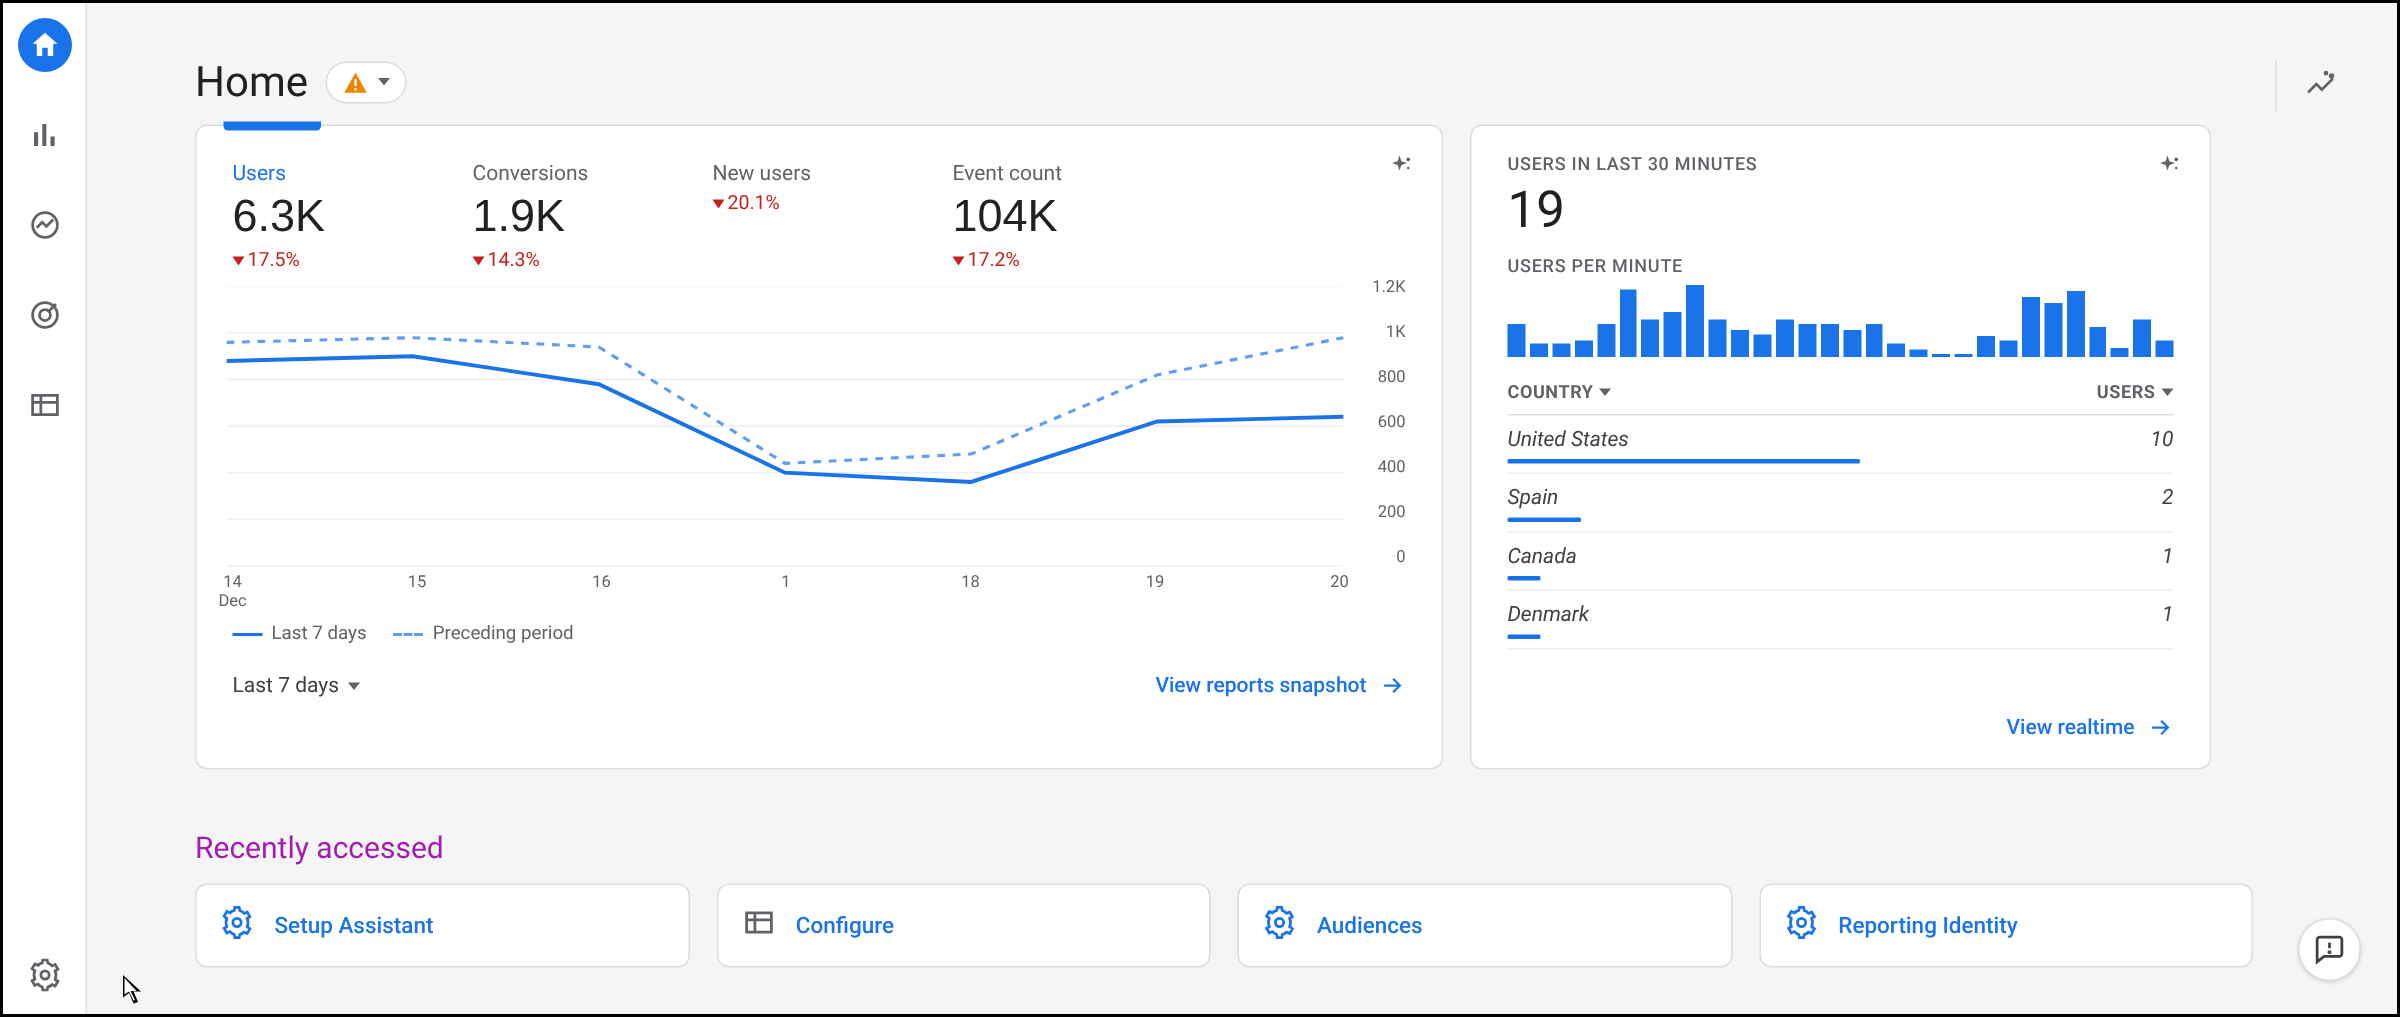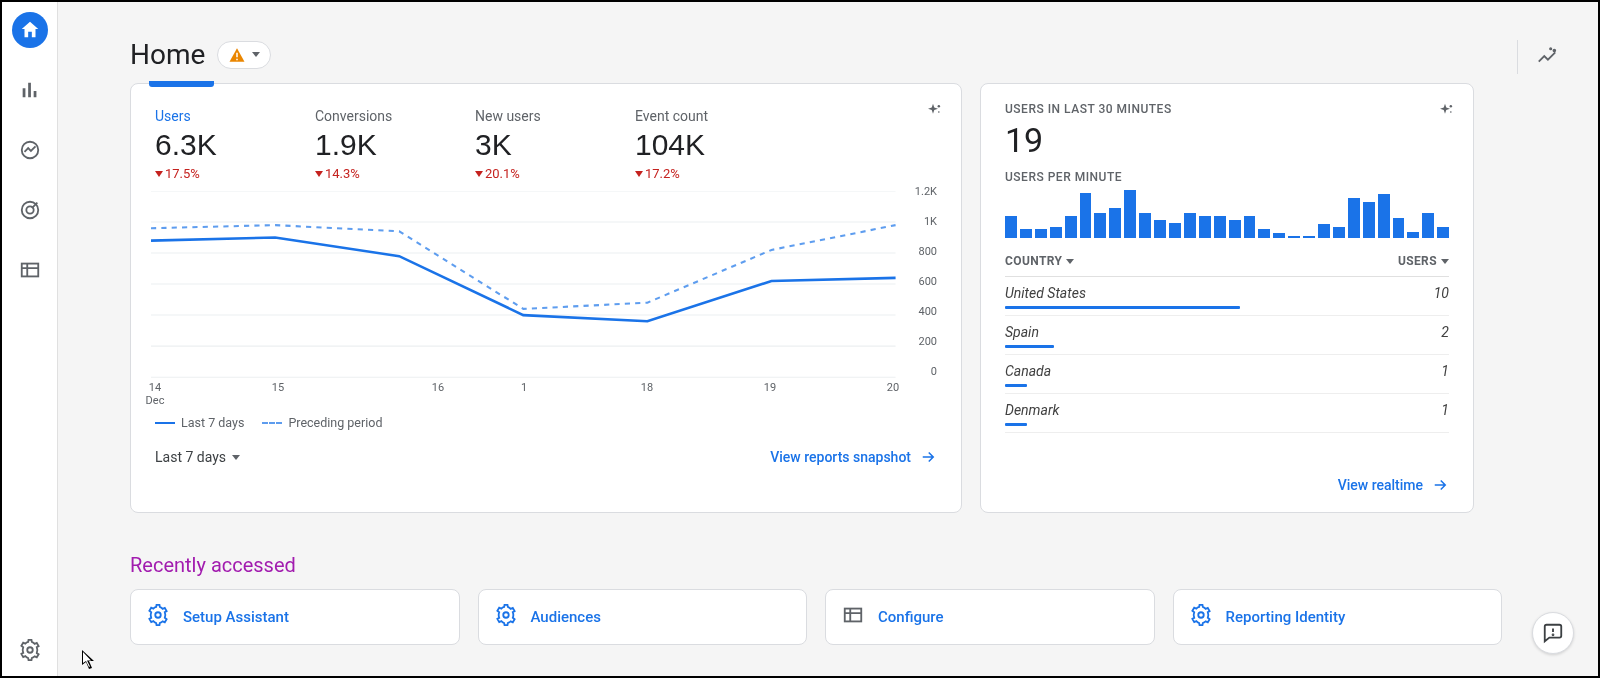--- a/index.html
+++ b/index.html
@@ -167,21 +167,20 @@
               <div class="metric-value">6.3K</div>
               <div class="metric-delta"><span class="delta-arrow"></span>17.5%</div>
             </div>
             <div class="metric">
               <div class="metric-label">Conversions</div>
               <div class="metric-value">1.9K</div>
               <div class="metric-delta"><span class="delta-arrow"></span>14.3%</div>
             </div>
             <div class="metric">
               <div class="metric-label">New users</div>
-              <div class="metric-value">3K</div>
               <div class="metric-delta"><span class="delta-arrow"></span>20.1%</div>
             </div>
             <div class="metric">
               <div class="metric-label">Event count</div>
               <div class="metric-value">104K</div>
               <div class="metric-delta"><span class="delta-arrow"></span>17.2%</div>
             </div>
           </div>
 
       <div class="chart-area">
@@ -203,21 +202,21 @@
               <div style="top: 30px;">1K</div>
               <div style="top: 60px;">800</div>
               <div style="top: 90px;">600</div>
               <div style="top: 120px;">400</div>
               <div style="top: 150px;">200</div>
               <div style="top: 180px;">0</div>
             </div>
         <div class="x-ticks" id="x-ticks">
               <span style="left: 0%;">14<br>Dec</span>
               <span style="left: 16.6667%;">15</span>
-              <span style="left: 33.3333%; margin-left: 37px;">16</span>
+              <span style="left: 33.3333%;">16</span>
               <span style="left: 50%;">1</span>
               <span style="left: 66.6667%;">18</span>
               <span style="left: 83.3333%;">19</span>
               <span style="left: 100%;">20</span>
             </div>
       </div>
 
       <div class="legend">
         <div class="leg-item">
               <span class="leg-line"></span>
@@ -342,32 +341,32 @@
   <div class="section-title">Recently accessed</div>
   <div class="recent-row" id="recent-row">
         <div class="recent-card">
           <span><svg class="gear" width="22" height="22" viewBox="0 0 24 24" fill="none" stroke="currentColor" stroke-width="2">
               <circle cx="12" cy="12" r="3"></circle>
               <path d="M19.4 15a8 8 0 000-6l2-1.2-2-3.4-2.3 1A8 8 0 0014 3.2L13.6 1h-3.2L10 3.2a8 8 0 00-3.1 1.8l-2.3-1-2 3.4L4.6 9a8 8 0 000 6l-2 1.2 2 3.4 2.3-1A8 8 0 0010 20.8l.4 2.2h3.2l.4-2.2a8 8 0 003.1-1.8l2.3 1 2-3.4z"></path>
             </svg></span>
           <span class="recent-label">Setup Assistant</span>
         </div>
         <div class="recent-card">
+          <span><svg class="tablei" width="22" height="22" viewBox="0 0 24 24" fill="none" stroke="currentColor" stroke-width="2">
+              <rect x="3" y="5" width="18" height="14"></rect>
+              <path d="M3 10h18M9 5v14"></path>
+            </svg></span>
+          <span class="recent-label">Configure</span>
+        </div>
+        <div class="recent-card">
           <span><svg class="gear" width="22" height="22" viewBox="0 0 24 24" fill="none" stroke="currentColor" stroke-width="2">
               <circle cx="12" cy="12" r="3"></circle>
               <path d="M19.4 15a8 8 0 000-6l2-1.2-2-3.4-2.3 1A8 8 0 0014 3.2L13.6 1h-3.2L10 3.2a8 8 0 00-3.1 1.8l-2.3-1-2 3.4L4.6 9a8 8 0 000 6l-2 1.2 2 3.4 2.3-1A8 8 0 0010 20.8l.4 2.2h3.2l.4-2.2a8 8 0 003.1-1.8l2.3 1 2-3.4z"></path>
             </svg></span>
           <span class="recent-label">Audiences</span>
-        </div>
-        <div class="recent-card">
-          <span><svg class="tablei" width="22" height="22" viewBox="0 0 24 24" fill="none" stroke="currentColor" stroke-width="2">
-              <rect x="3" y="5" width="18" height="14"></rect>
-              <path d="M3 10h18M9 5v14"></path>
-            </svg></span>
-          <span class="recent-label">Configure</span>
         </div>
         <div class="recent-card">
           <span><svg class="gear" width="22" height="22" viewBox="0 0 24 24" fill="none" stroke="currentColor" stroke-width="2">
               <circle cx="12" cy="12" r="3"></circle>
               <path d="M19.4 15a8 8 0 000-6l2-1.2-2-3.4-2.3 1A8 8 0 0014 3.2L13.6 1h-3.2L10 3.2a8 8 0 00-3.1 1.8l-2.3-1-2 3.4L4.6 9a8 8 0 000 6l-2 1.2 2 3.4 2.3-1A8 8 0 0010 20.8l.4 2.2h3.2l.4-2.2a8 8 0 003.1-1.8l2.3 1 2-3.4z"></path>
             </svg></span>
           <span class="recent-label">Reporting Identity</span>
         </div>
       </div>
  </div>

